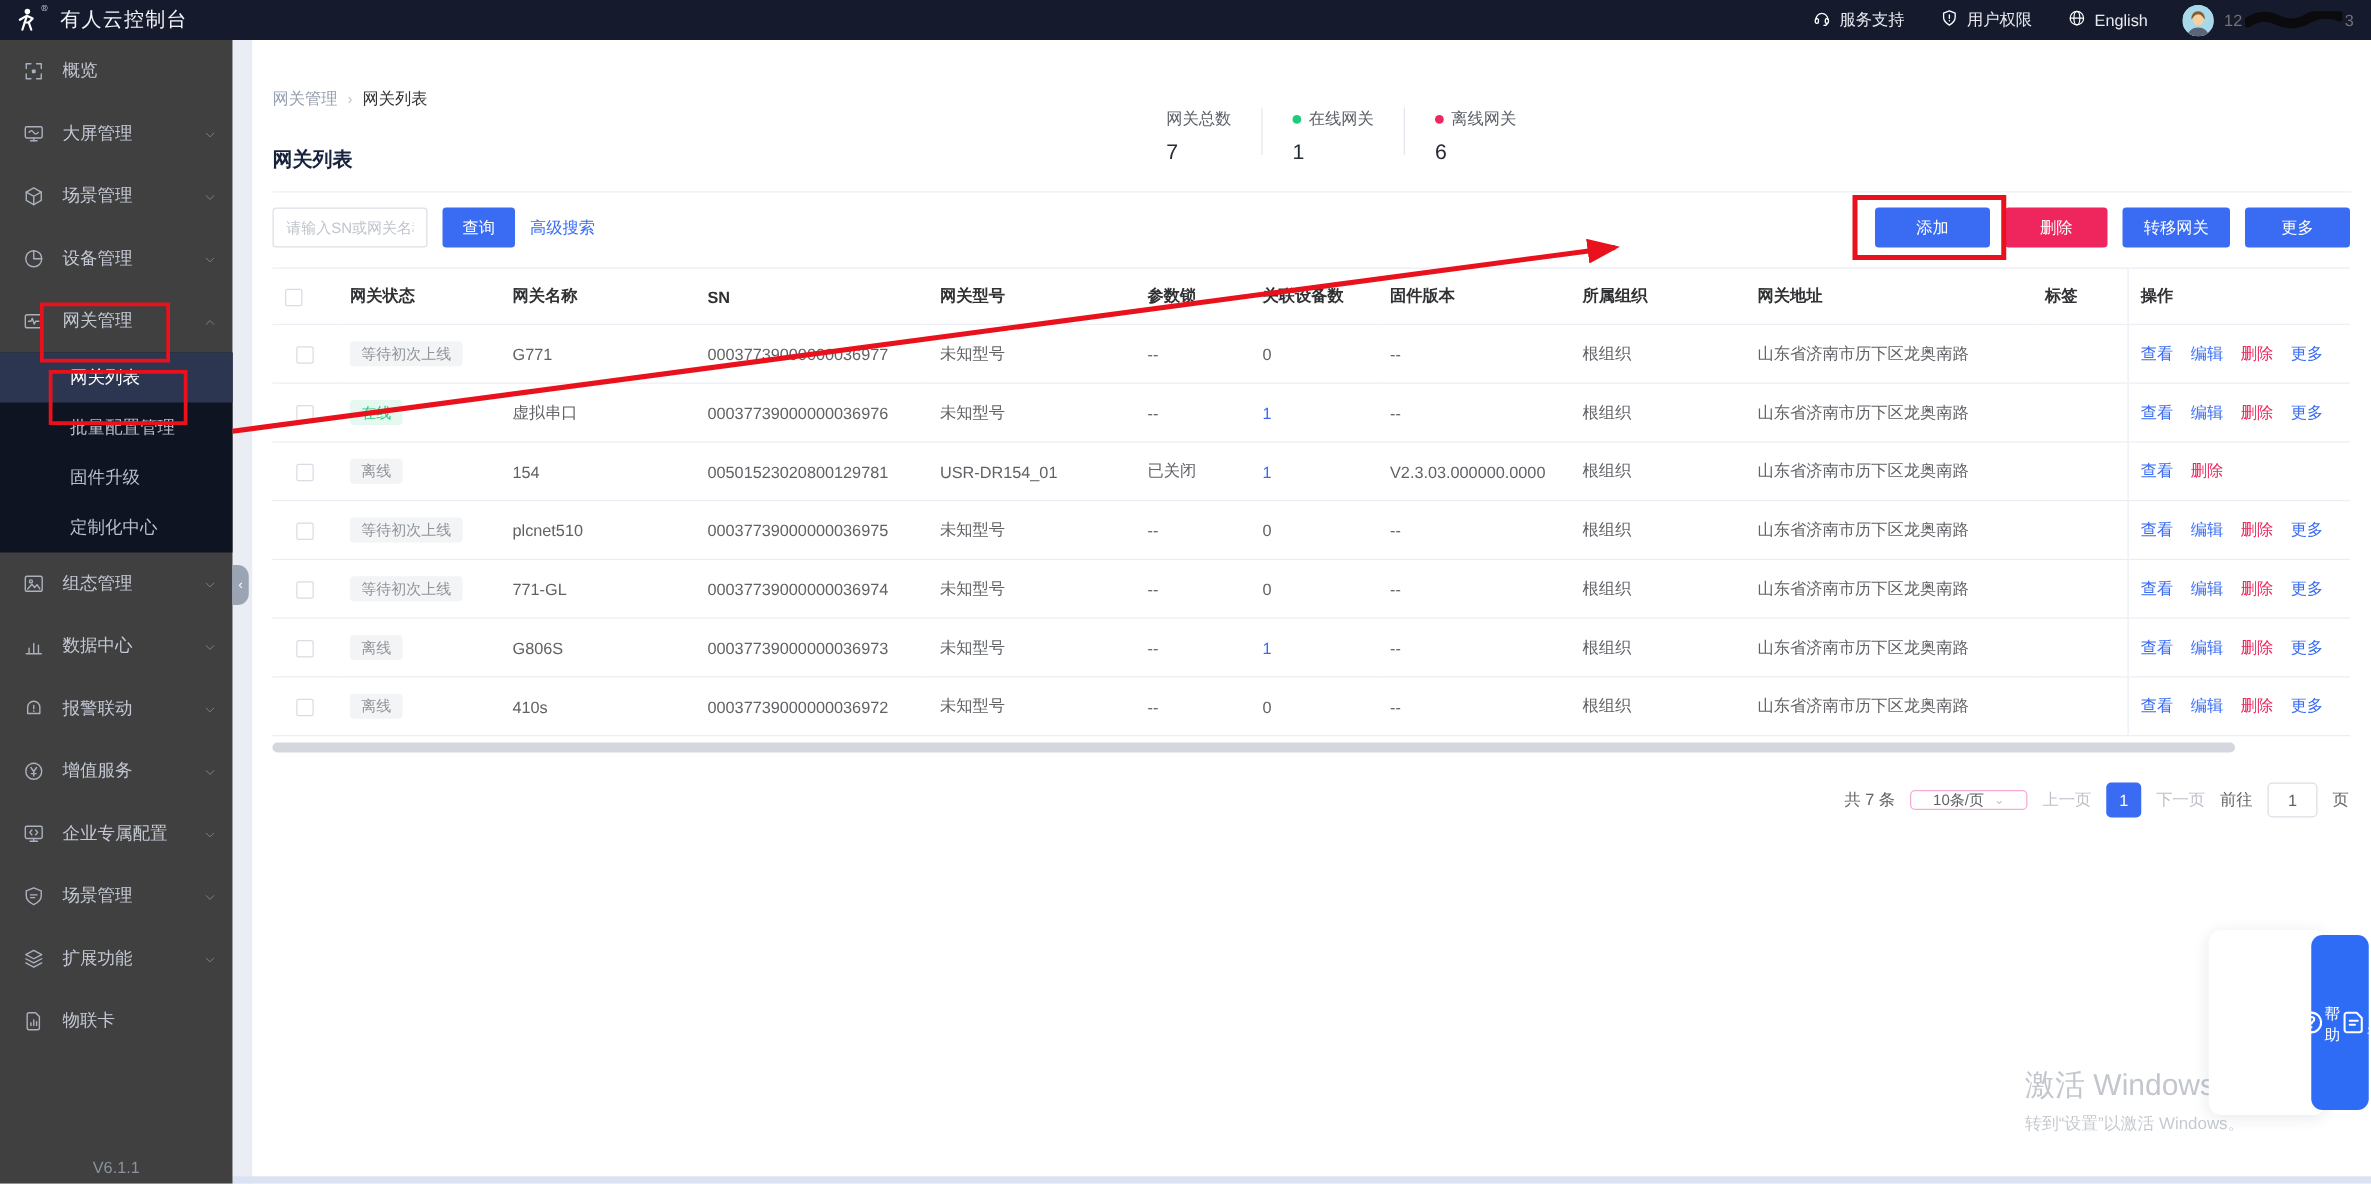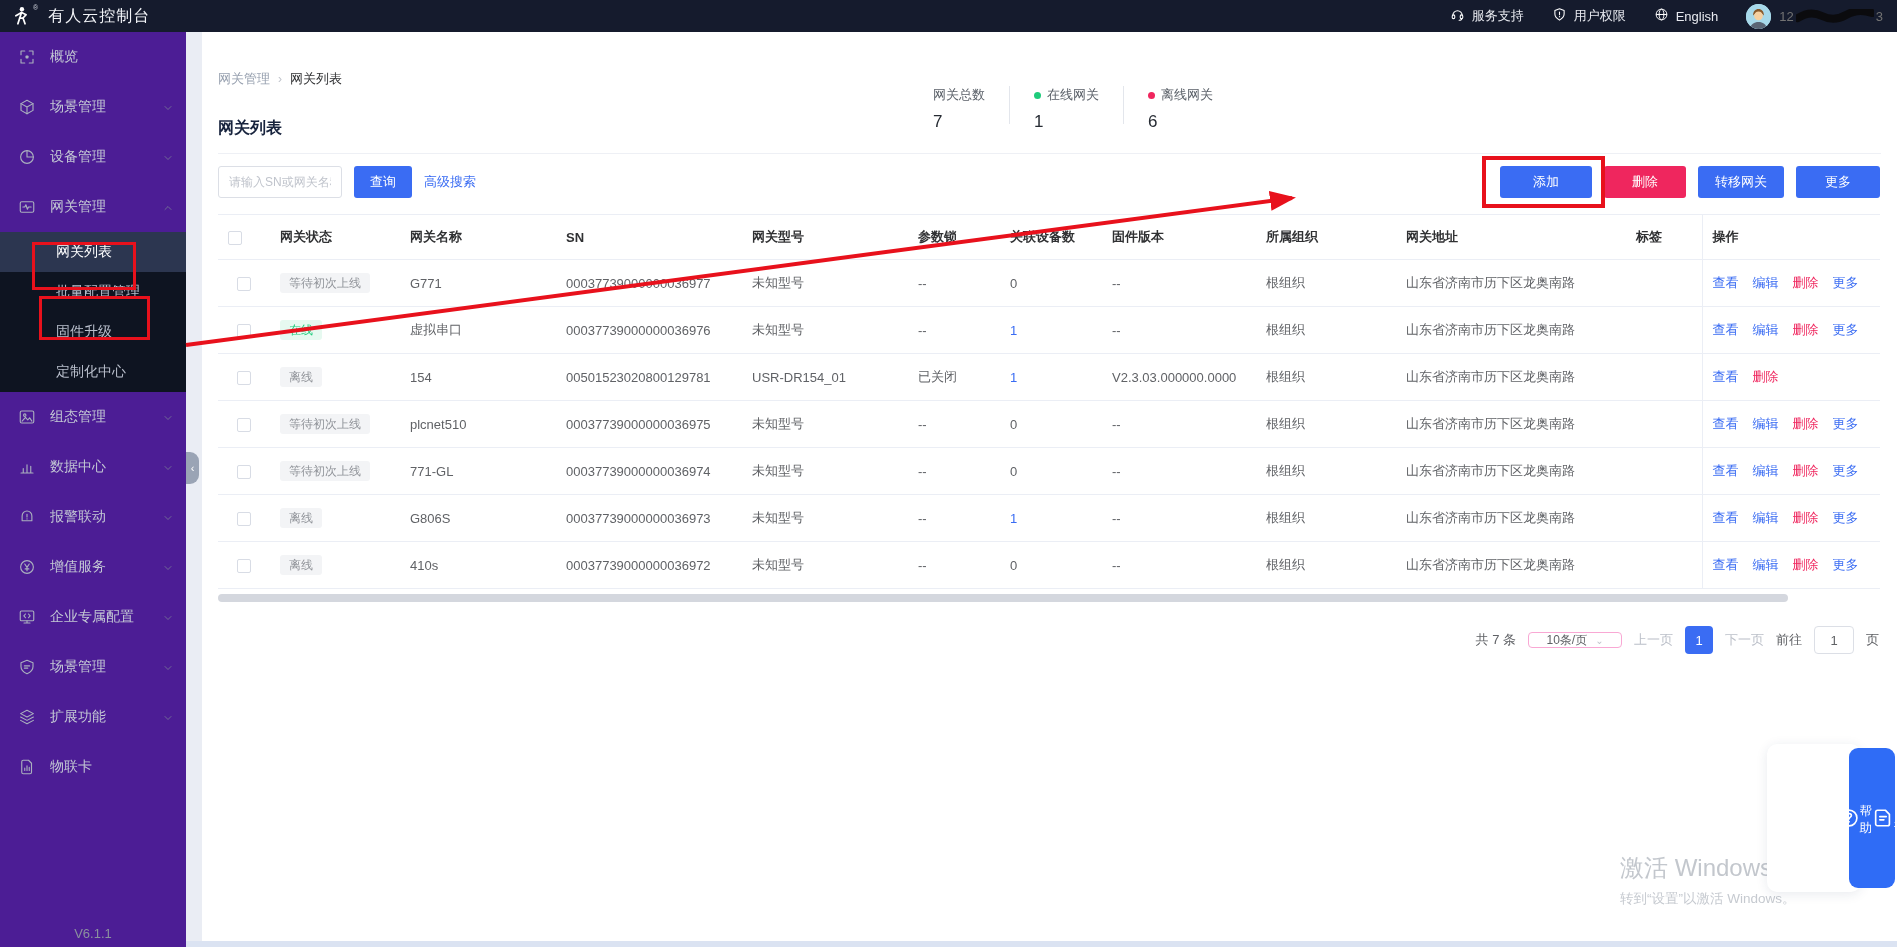--- a/index.html
+++ b/index.html
@@ -16,21 +16,21 @@
   .reg-mark { font-size:7px; color:#cfd3dc; margin-left:1px; margin-top:-1px; }
   .app-title { font-size:16px; margin-left:10px; letter-spacing:1px; color:#f2f4f8; }
   .topbar-right { margin-left:auto; display:flex; align-items:center; gap:28px; padding-right:14px; }
   .top-item { display:flex; align-items:center; gap:7px; font-size:13px; color:#e8eaf0; cursor:pointer; }
   .top-item svg { width:15px; height:15px; }
   .user-chip { display:flex; align-items:center; gap:8px; }
   .avatar { width:25px; height:25px; border-radius:50%; background:#a7d9ea; overflow:hidden; flex:0 0 auto; }
   .phone { display:flex; align-items:center; font-size:13px; color:#737373; }
   .scribble { margin:0 2px; }
   
-  .sidebar { position:absolute; top:32px; left:0; width:186px; bottom:0; background:#4c1d95; color:#c3c8d4; z-index:5; }
+  .sidebar { position:absolute; top:32px; left:0; width:186px; bottom:0; background:#404040; color:#c3c8d4; z-index:5; }
   .side-item { position:relative; height:50px; display:flex; align-items:center; padding-left:18px; font-size:14px; cursor:pointer; }
   .s-icon { width:18px; height:18px; color:#aab0be; flex:0 0 auto; }
   .s-icon svg { width:18px; height:18px; }
   .s-label { margin-left:14px; }
   .chev { position:absolute; right:12px; width:12px; height:12px; color:#7c8395; }
   .chev svg { width:12px; height:12px; }
   .chev.up svg { transform:rotate(180deg); }
   .submenu { background:#0e1421; }
   .sub-item { height:40px; display:flex; align-items:center; padding-left:56px; font-size:14px; color:#b9bfcc; cursor:pointer; }
   .sub-item.active { background:#2c3650; color:#ffffff; }
@@ -198,20 +198,31 @@
 </div>
 
 <div class="sidebar">
   <nav id="side-nav">
       <div class="side-item">
         <span class="s-icon"><svg viewBox="0 0 24 24" fill="none" stroke="currentColor" stroke-width="1.5" stroke-linecap="round" stroke-linejoin="round">
             <path d="M4 9V4h5M15 4h5v5M20 15v5h-5M9 20H4v-5"></path>
             <rect x="10" y="10" width="4" height="4" rx="1" fill="currentColor" stroke="none"></rect>
           </svg></span>
         <span class="s-label">概览</span>
+      </div>
+      <div class="side-item">
+        <span class="s-icon"><svg viewBox="0 0 24 24" fill="none" stroke="currentColor" stroke-width="1.5" stroke-linecap="round" stroke-linejoin="round">
+            <rect x="3" y="4.5" width="18" height="12" rx="1.5"></rect>
+            <path d="M7 10.5c1.6-2.2 3.2-2.2 4.8 0s3.2 2.2 4.8 0"></path>
+            <path d="M12 16.5v3M8.5 19.5h7"></path>
+          </svg></span>
+        <span class="s-label">大屏管理</span>
+        <span class="chev "><svg viewBox="0 0 24 24" fill="none" stroke="currentColor" stroke-width="1.5" stroke-linecap="round" stroke-linejoin="round">
+            <path d="M6 9l6 6 6-6"></path>
+          </svg></span>
       </div>
       <div class="side-item">
         <span class="s-icon"><svg viewBox="0 0 24 24" fill="none" stroke="currentColor" stroke-width="1.5" stroke-linecap="round" stroke-linejoin="round">
             <path d="M12 3l8 4.5v9L12 21l-8-4.5v-9z"></path>
             <path d="M12 12v9M12 12l8-4.5M12 12L4 7.5"></path>
           </svg></span>
         <span class="s-label">场景管理</span>
         <span class="chev "><svg viewBox="0 0 24 24" fill="none" stroke="currentColor" stroke-width="1.5" stroke-linecap="round" stroke-linejoin="round">
             <path d="M6 9l6 6 6-6"></path>
           </svg></span>

